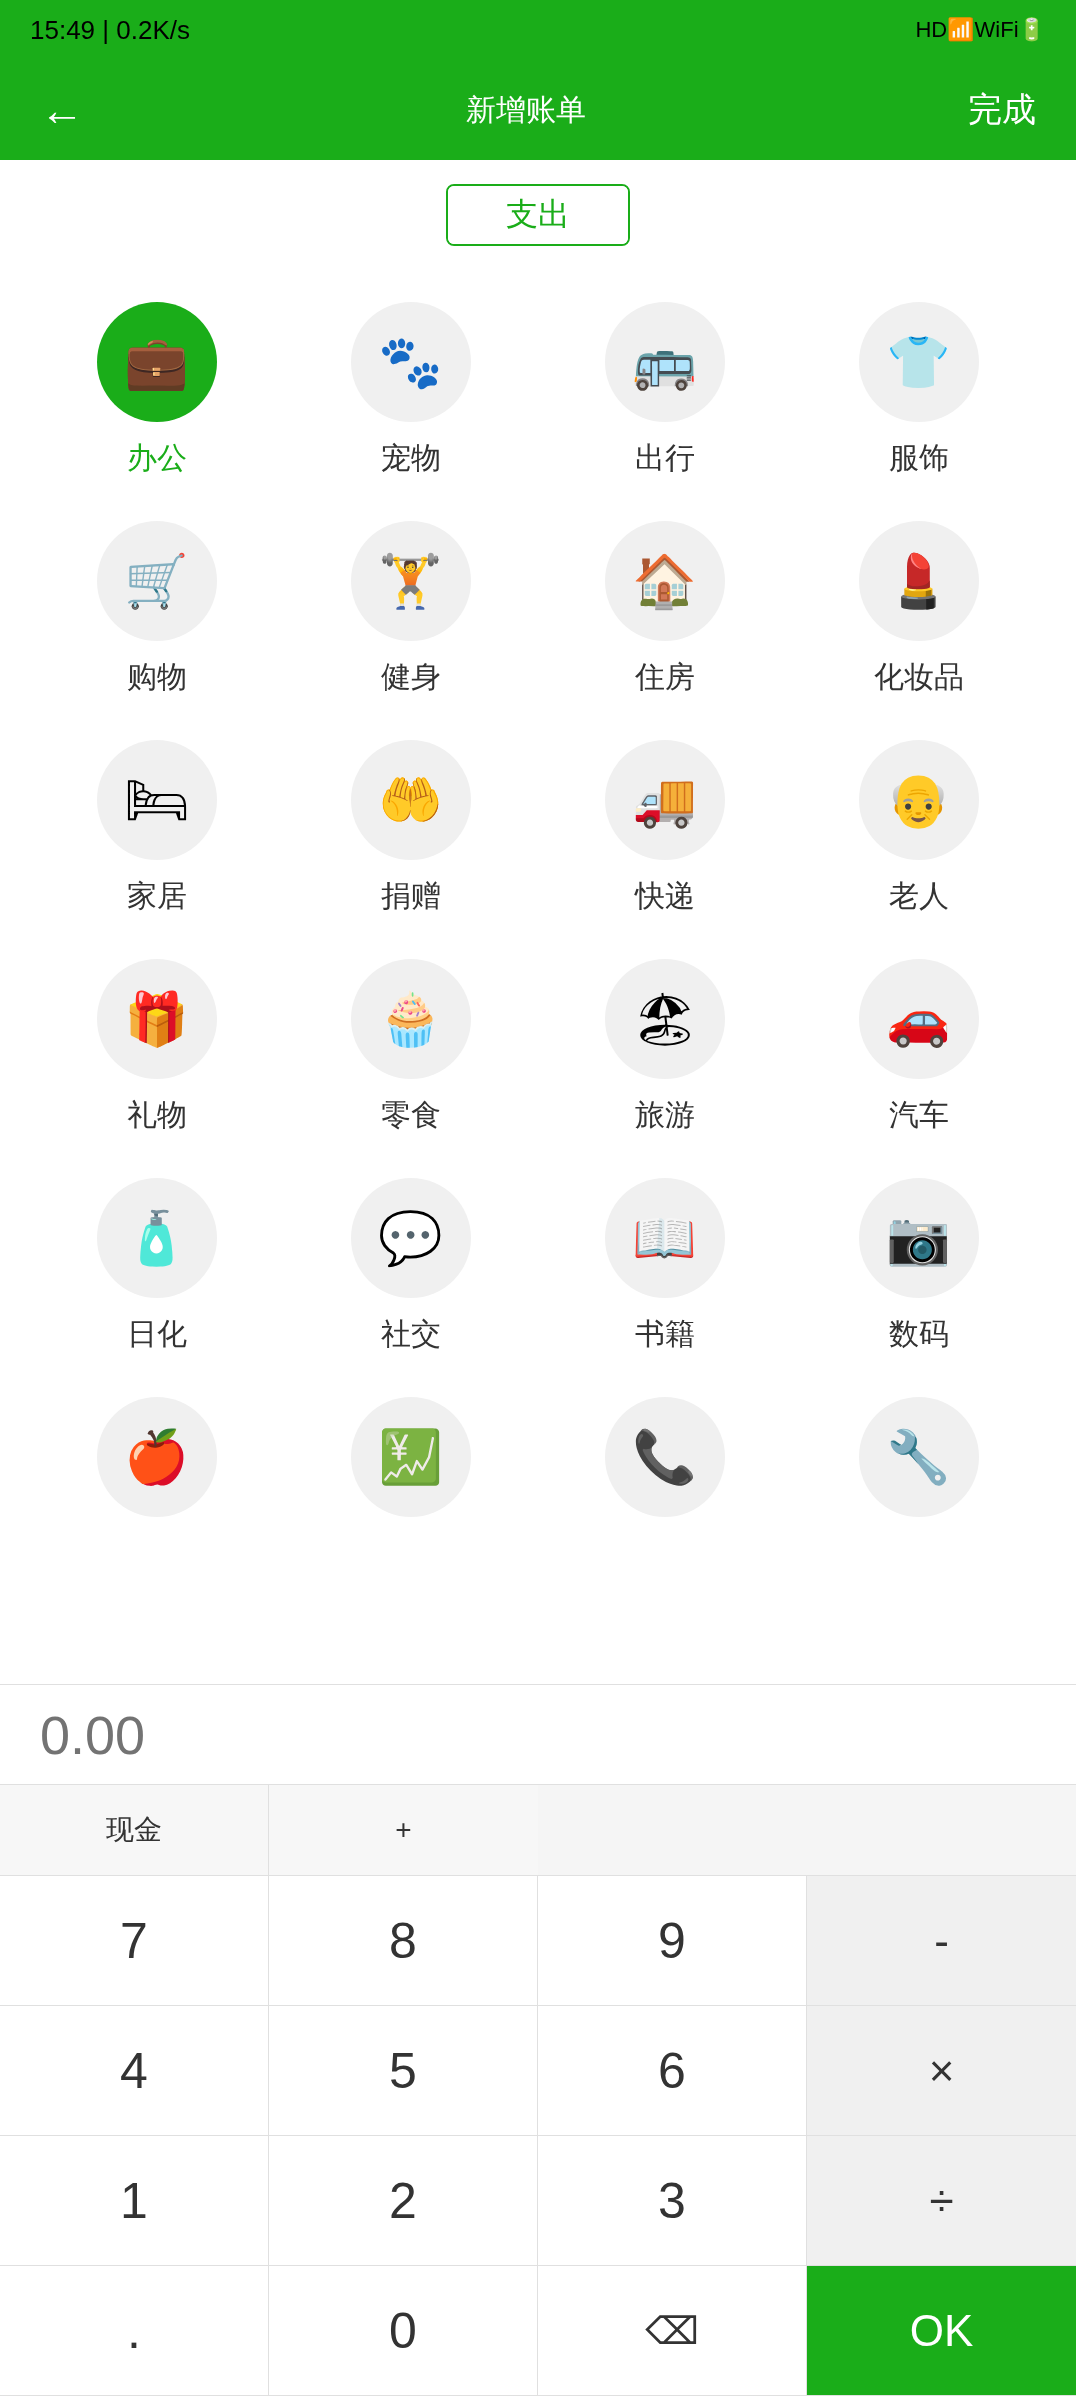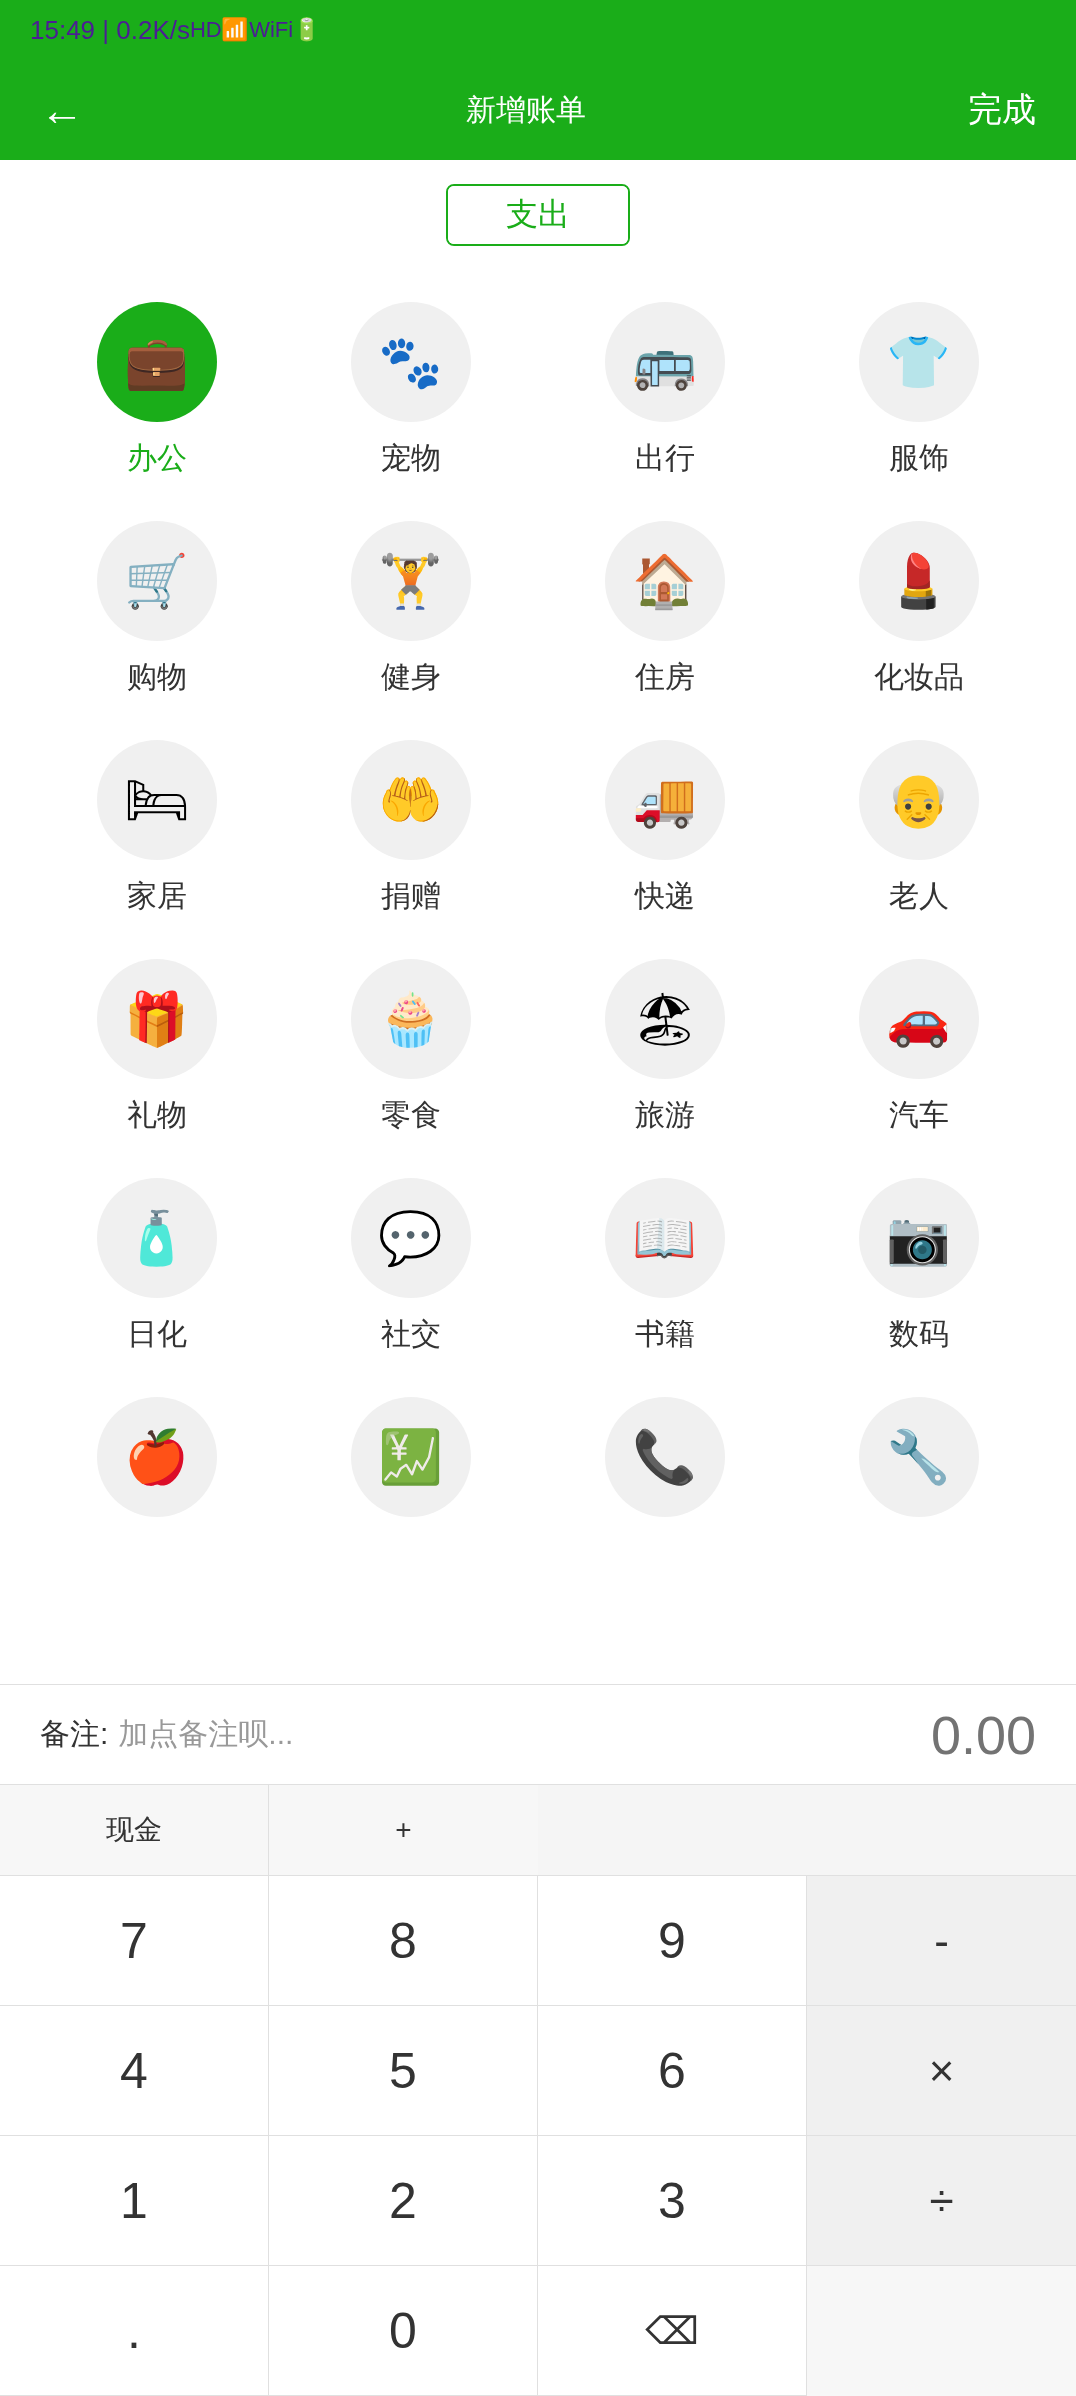--- a/index.html
+++ b/index.html
@@ -13,22 +13,23 @@
     }
 
     
     .status-bar {
       background: #2db d2f;
       background: #22b d2f;
       background: #1aad19;
       height: 60px;
       display: flex;
       align-items: center;
+      justify-content: space-between;
       padding: 0 30px;
-      color: #4c1d95;
+      color: #000000;
       font-size: 26px;
       font-weight: 500;
     }
     .status-right {
       display: flex;
       align-items: center;
       font-size: 22px;
     }
 
     
@@ -350,24 +351,20 @@
         <div class="category-label"></div>
       </div>
       <div class="category-item">
         <div class="category-icon-circle">🔧</div>
         <div class="category-label"></div>
       </div>
     </div>
   </div>
 
 <div class="remark-bar">
-  <div class="remark-left">
-    <span class="remark-label">备注:</span>
-    <span class="remark-placeholder">加点备注呗...</span>
-  </div>
   <span class="amount-display">0.00</span>
 </div>
 
 <div class="calc-info-row">
   <div class="calc-info-cell">现金</div>
   <div class="calc-info-cell">+</div>
 </div>
 
 <div class="calculator" id="calc-grid-container">
 <div class="calc-grid">
@@ -379,14 +376,15 @@
       <div class="calc-key">5</div>
       <div class="calc-key">6</div>
       <div class="calc-key">×</div>
       <div class="calc-key">1</div>
       <div class="calc-key">2</div>
       <div class="calc-key">3</div>
       <div class="calc-key">÷</div>
       <div class="calc-key">.</div>
       <div class="calc-key">0</div>
       <div class="calc-key backspace">⌫</div>
+      <div class="calc-key ok-button">OK</div>
     </div>
   </div>
 
 </body></html>

